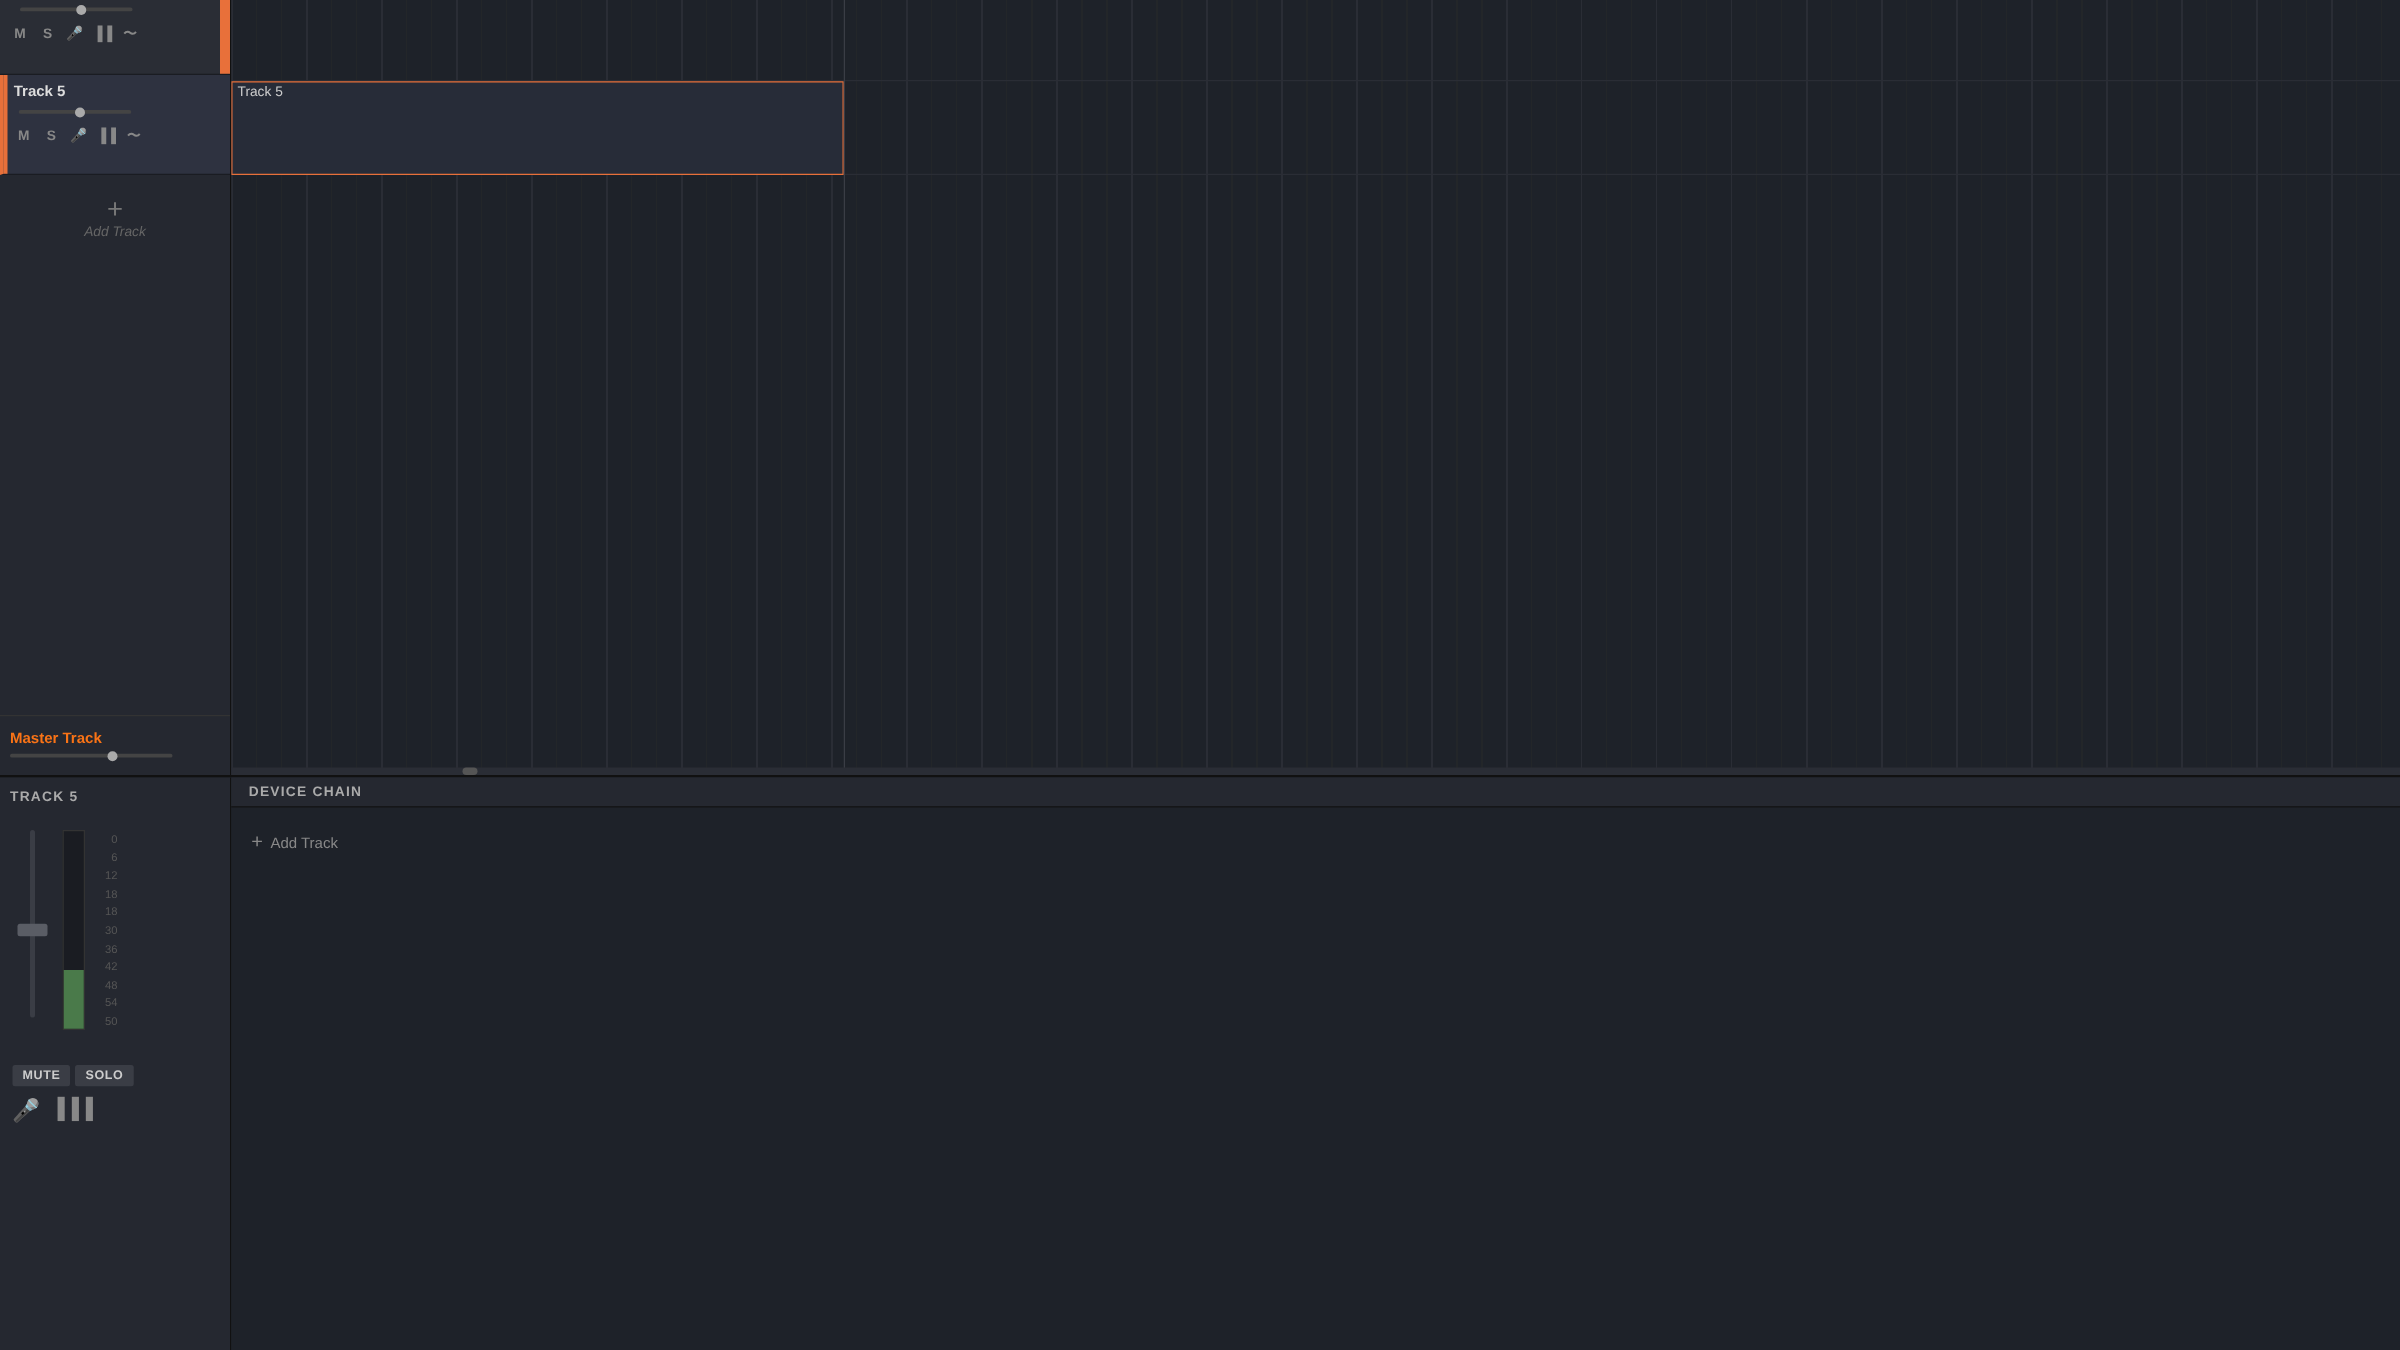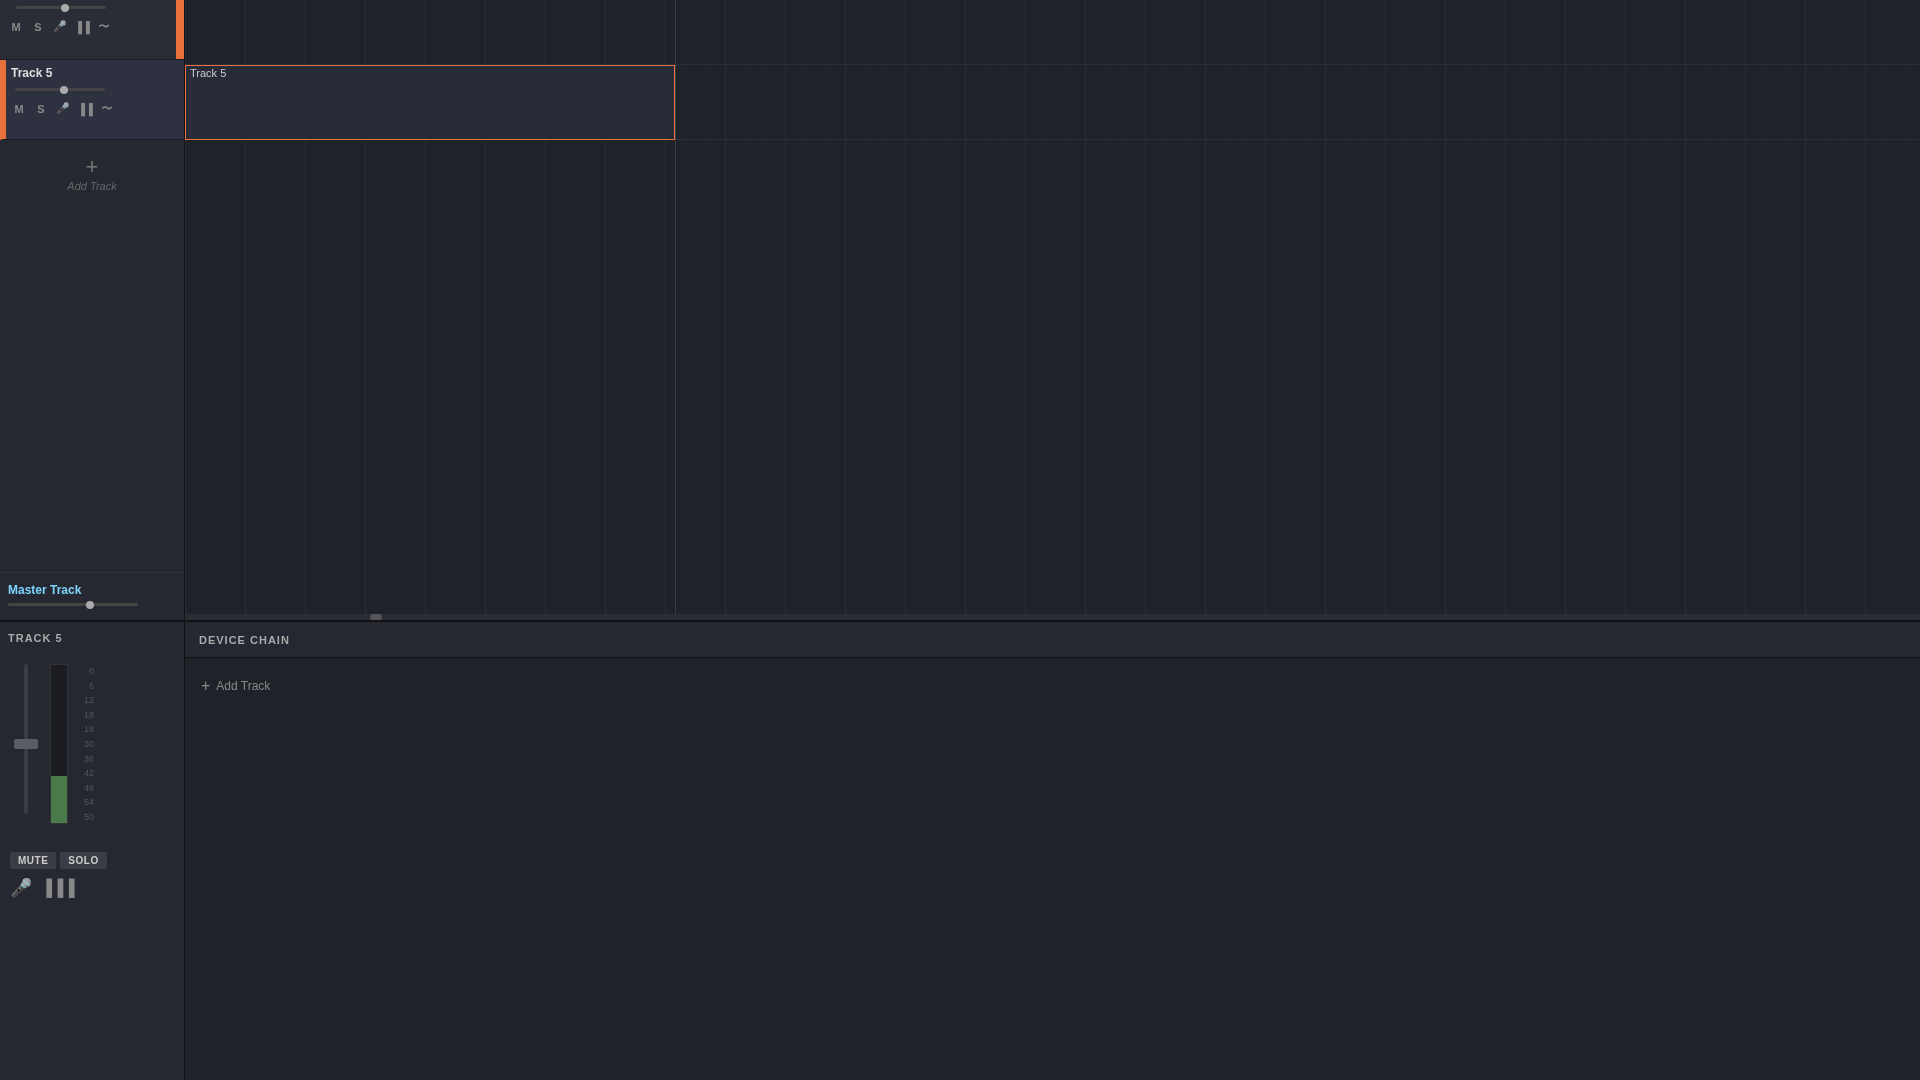--- a/index.html
+++ b/index.html
@@ -153,21 +153,21 @@
 
     
     .master-track-area {
       margin-top: auto;
       padding: 10px 8px;
       border-top: 1px solid #333;
       background: #252830;
     }
 
     .master-track-label {
-      color: #7dd3fc;
+      color: #f97316;
       font-size: 12px;
       font-weight: bold;
       margin-bottom: 6px;
     }
 
     .master-volume-slider {
       width: 130px;
       height: 3px;
       background: #444;
       border-radius: 2px;
@@ -405,21 +405,21 @@
     }
 
     .device-chain-header {
       background: #252830;
       padding: 8px 14px;
       color: #aaa;
       font-size: 11px;
       font-weight: bold;
       letter-spacing: 1px;
       border-bottom: 1px solid #111;
-      height: 36px;
+      height: 24px;
       display: flex;
       align-items: center;
     }
 
     .device-chain-content {
       padding: 20px 16px;
       display: flex;
       align-items: center;
       gap: 12px;
     }

